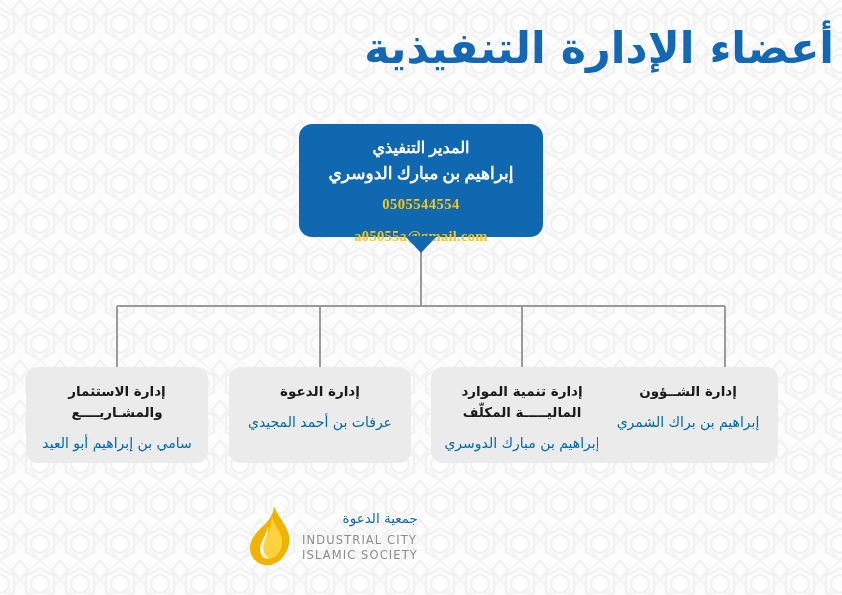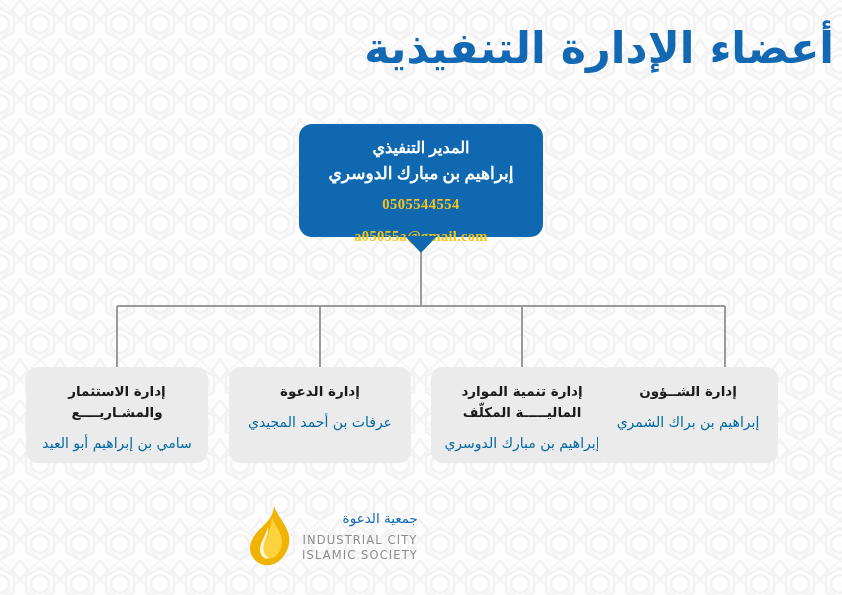--- a/index.html
+++ b/index.html
@@ -175,21 +175,21 @@
   }
   .logo-ar-1, .logo-ar-2 {
     font-size: 13.5px;
     color: #1268b3;
     line-height: 1.45;
     letter-spacing: 1.2px;
   }
   .logo-en {
     margin-top: 4px;
     direction: ltr;
-    text-align: center;
+    text-align: left;
   }
   .logo-en-1, .logo-en-2 {
     font-size: 11.5px;
     color: #8c8c8c;
     line-height: 1.3;
     letter-spacing: 1.1px;
   }
   .logo-flame {
     width: 44px;
     height: 62px;

